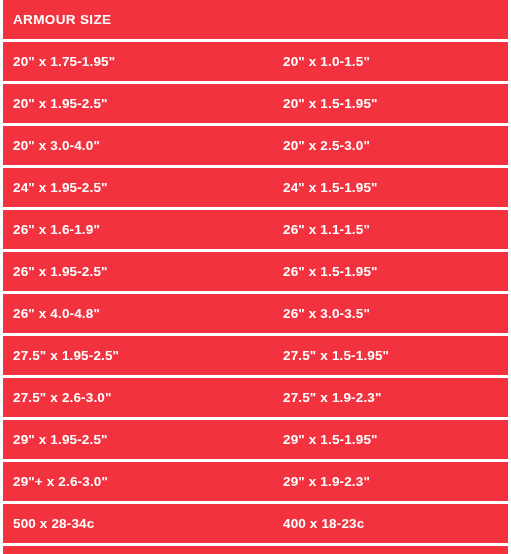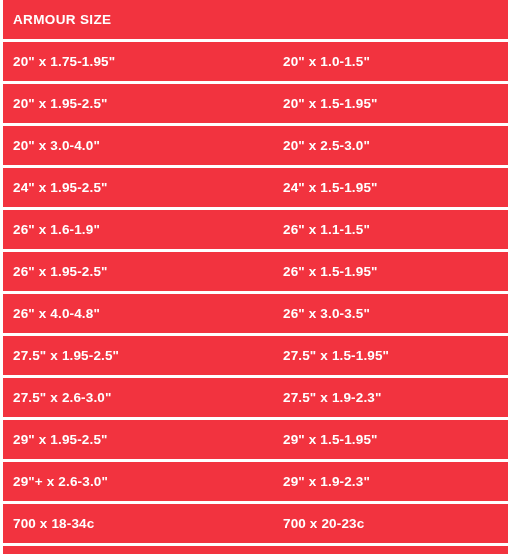--- a/index.html
+++ b/index.html
@@ -132,22 +132,22 @@
     <div class="cell col-armour">29" x 1.95-2.5"</div>
     <div class="cell col-tube">29" x 1.5-1.95"</div>
   </div>
 
   <div class="chart-row body-row">
     <div class="cell col-armour">29"+ x 2.6-3.0"</div>
     <div class="cell col-tube">29" x 1.9-2.3"</div>
   </div>
 
   <div class="chart-row body-row">
-    <div class="cell col-armour">700 x 18-34c</div>
-    <div class="cell col-tube">700 x 20-23c</div>
+    <div class="cell col-armour">500 x 28-34c</div>
+    <div class="cell col-tube">400 x 18-23c</div>
   </div>
 
   <div class="chart-row body-row">
     
     
   </div>
 
 </div>
 
 </body></html>

